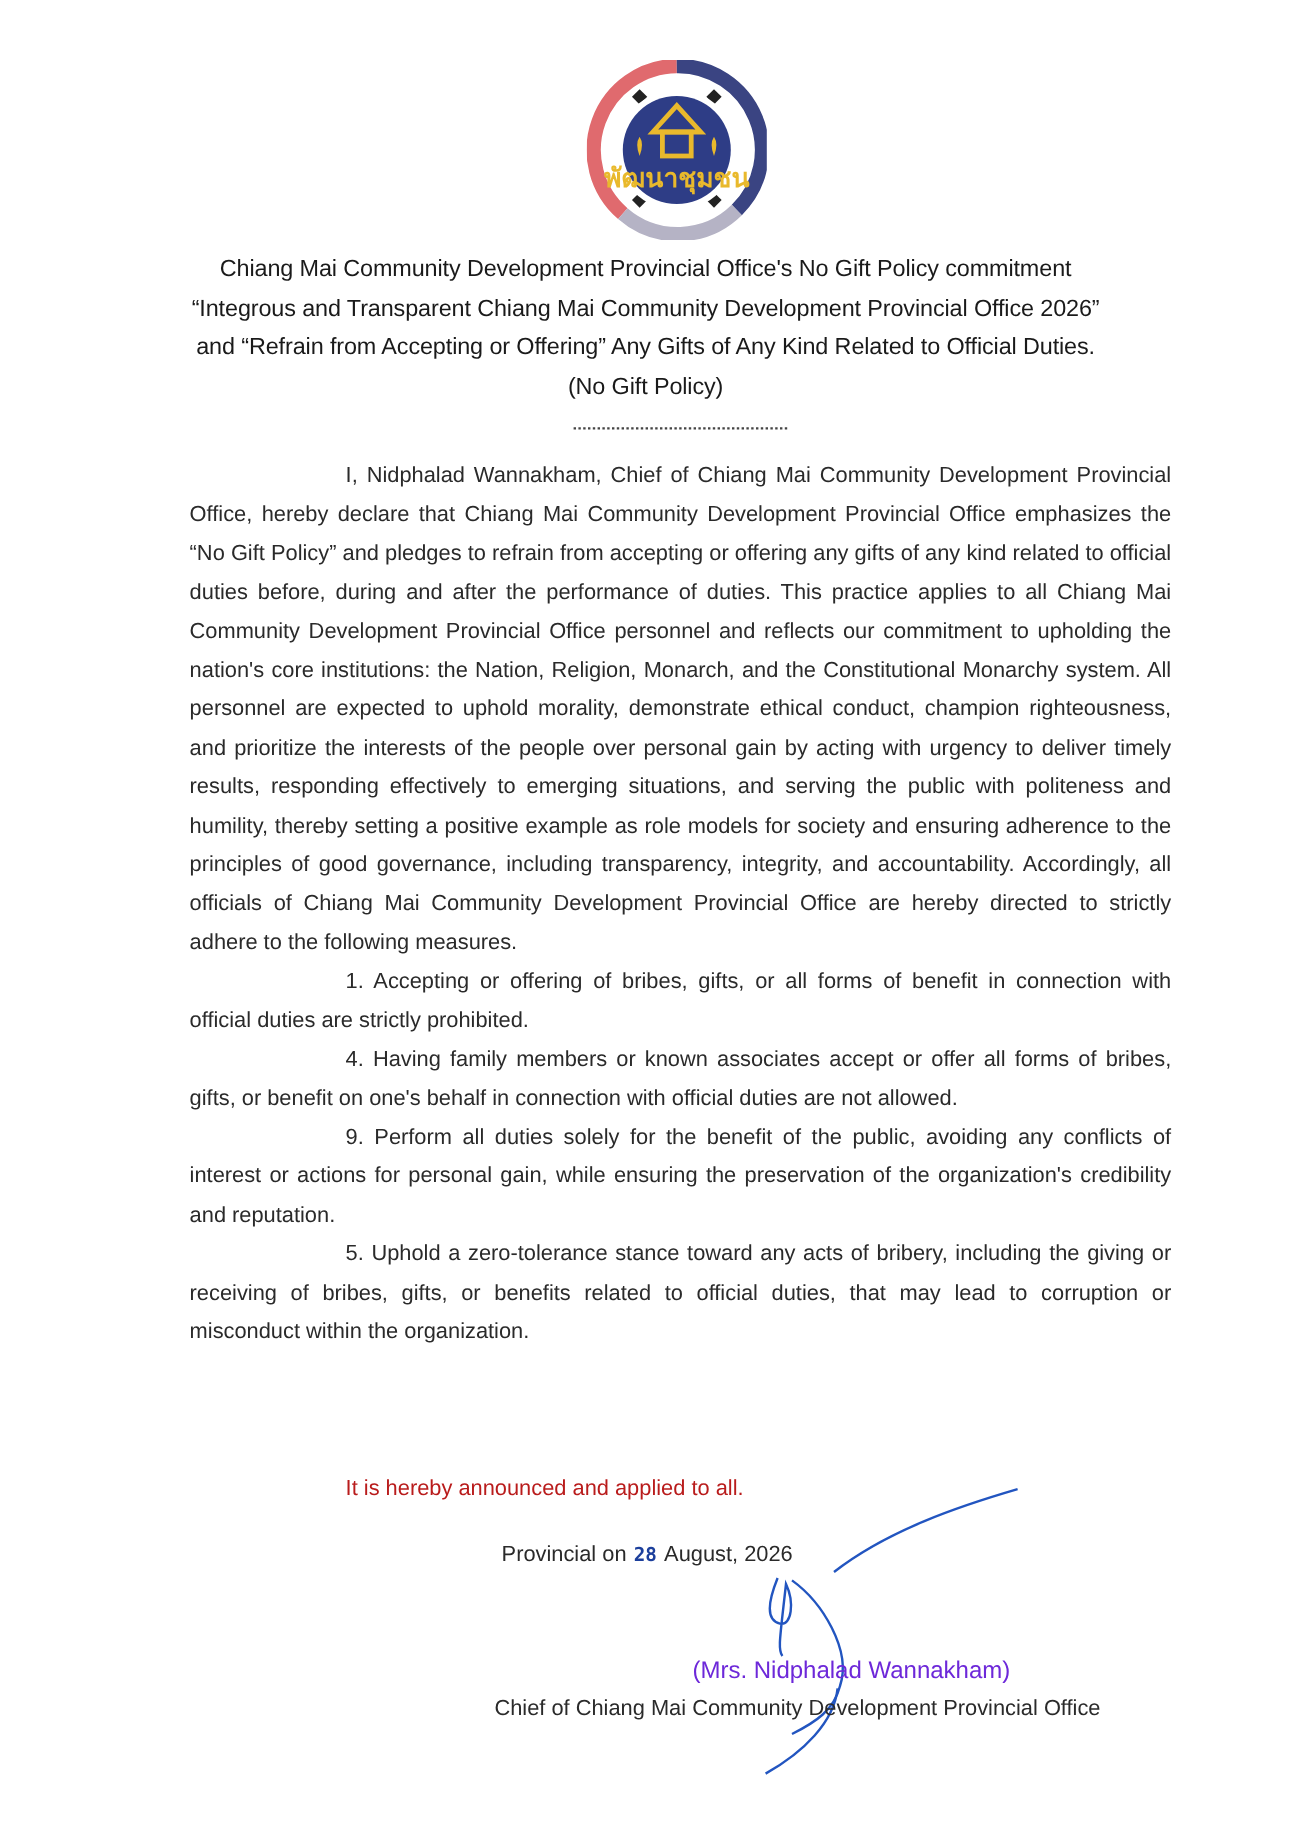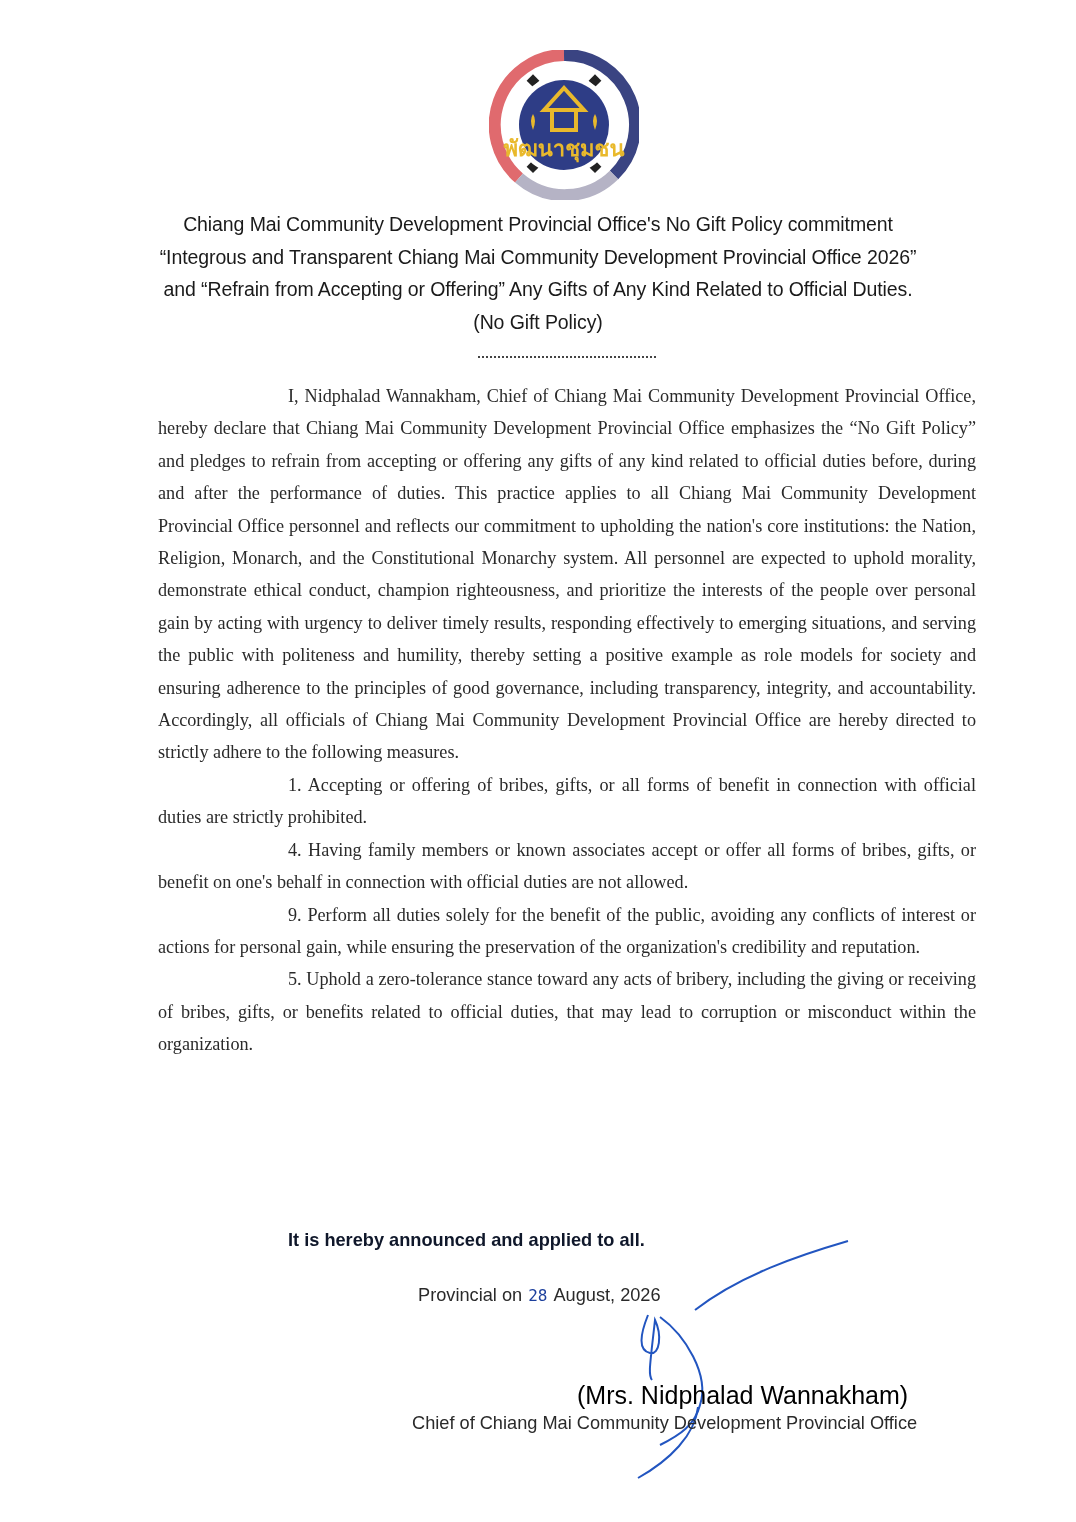--- a/index.html
+++ b/index.html
@@ -5,25 +5,25 @@
   html, body { margin: 0; padding: 0; background: #ffffff; }
   body { width: 1076px; height: 1522px; position: relative; overflow: hidden;
          font-family: "Liberation Sans", sans-serif; color: #1f1f1f; }
   .logo { position: absolute; left: 489px; top: 50px; width: 150px; height: 150px; }
   .title { position: absolute; left: 0; top: 208px; width: 1132px; text-align: center;
            font-size: 19.5px; line-height: 32.5px; color: #1a1a1a; letter-spacing: -0.1px; }
   .title div { white-space: nowrap; }
   .sep { position: absolute; left: 478px; top: 356px; width: 178px; border-top: 2px dotted #444; }
   .body { position: absolute; left: 158px; top: 380px; width: 818px;
           font-size: 18.2px; line-height: 32.4px; text-align: justify; color: #2a2a2a; }
-  .body p { margin: 0; text-indent: 130px; font-family: Liberation Serif, serif; }
-  .closing { position: absolute; left: 288px; top: 1230px; font-size: 18.2px; color: #0f172a; font-weight: bold; }
+  .body p { margin: 0; text-indent: 130px; }
+  .closing { position: absolute; left: 288px; top: 1230px; font-size: 18.2px; color: #b91c1c; }
   .announced { position: absolute; left: 418px; top: 1285px; font-size: 18.2px; color: #2a2a2a; }
-  .announced .day { color: #1c3f9c; font-weight: normal; font-family: "DejaVu Sans Mono", monospace; font-size: 16px; padding: 0 6px; }
-  .signame { position: absolute; left: 577px; top: 1381px; font-size: 25px; color: #000000; }
+  .announced .day { color: #1c3f9c; font-weight: bold; font-family: "DejaVu Sans Mono", monospace; font-size: 16px; padding: 0 6px; }
+  .signame { position: absolute; left: 577px; top: 1381px; font-size: 20px; color: #6d28d9; }
   .sigtitle { position: absolute; left: 392px; top: 1413px; font-size: 18.2px; color: #2a2a2a; margin-left: 20px; }
   .signature { position: absolute; left: 600px; top: 1235px; width: 260px; height: 250px; pointer-events: none; }
 </style>
 </head>
 <body>
 
 <svg class="logo" viewBox="0 0 150 150">
   <path d="M75 5 A70 70 0 0 0 30 128" fill="none" stroke="#e06a6e" stroke-width="12"></path>
   <path d="M75 5 A70 70 0 0 1 125 125" fill="none" stroke="#3a4482" stroke-width="12"></path>
   <path d="M30 128 A70 70 0 0 0 125 125" fill="none" stroke="#b5b3c5" stroke-width="12"></path>

